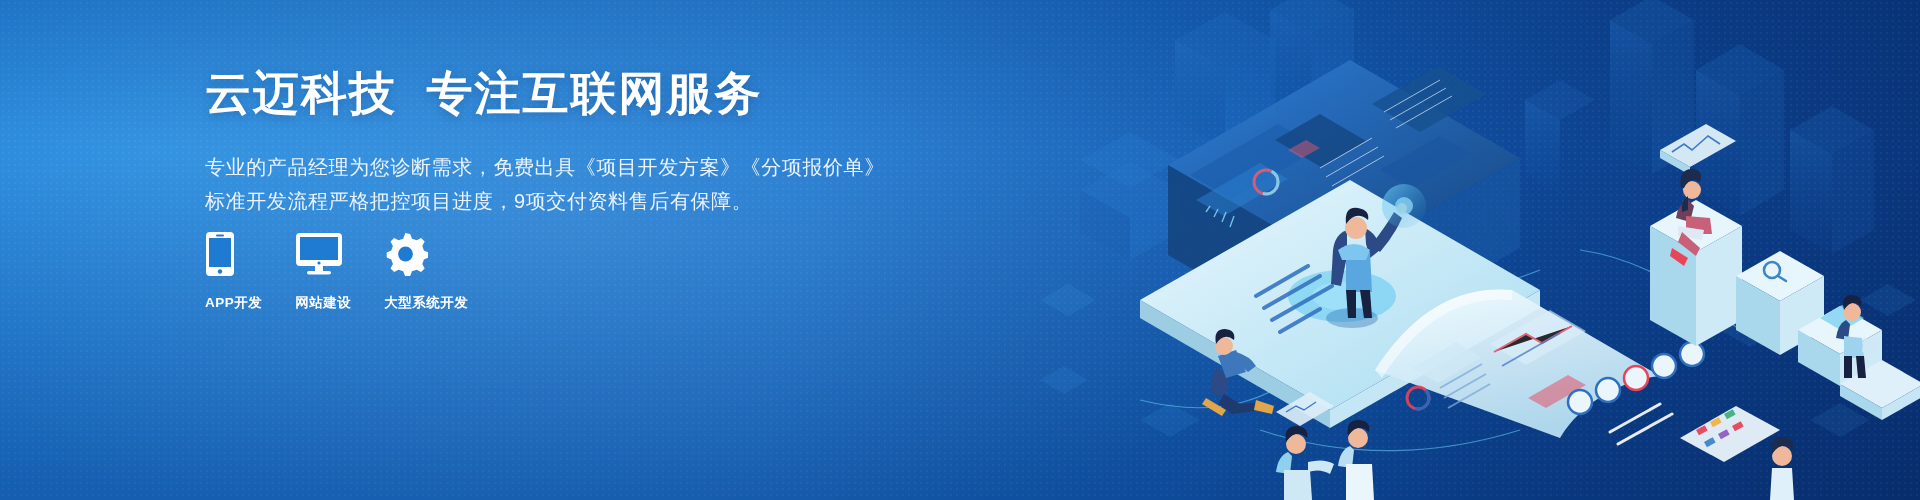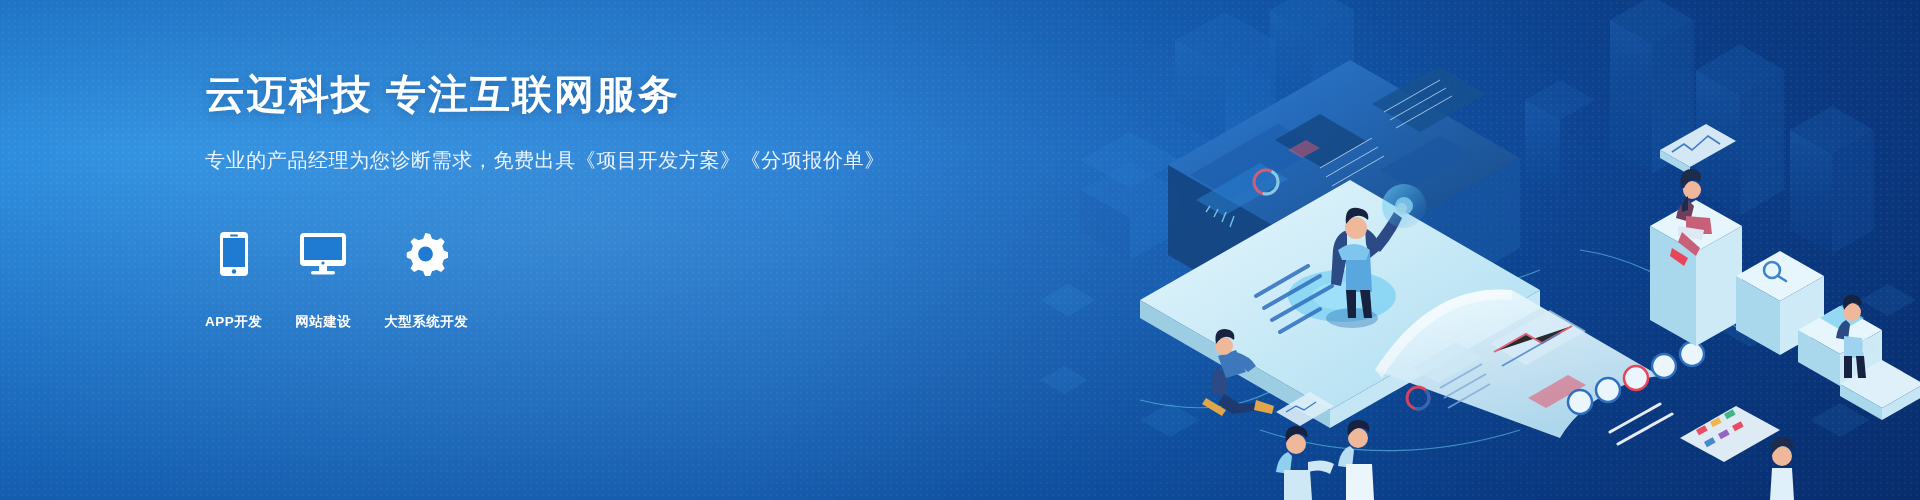--- a/index.html
+++ b/index.html
@@ -34,47 +34,47 @@
     position:absolute;inset:0;
     background-image:radial-gradient(rgba(255,255,255,0.07) 1px, rgba(255,255,255,0) 1px);
     background-size:6px 6px;
     opacity:.7;pointer-events:none;
   }
 
   
   .copy{position:absolute;left:205px;top:72px;width:720px;}
   .headline{
     color:#ffffff;
-    font-size:40px;
+    font-size:46px;
     font-weight:bold;
     letter-spacing:2px;
     line-height:1.12;
     margin:0 0 26px 0;
     white-space:nowrap;
     text-shadow:0 2px 10px rgba(0,30,80,.25);
+    font-family:Liberation Mono, monospace;
   }
   .sub{
     color:#eaf3ff;
     font-size:20px;
     line-height:1.72;
     letter-spacing:.6px;
     margin:0;
     white-space:nowrap;
     font-weight:400;
   }
 
   
   .services{
     position:absolute;left:205px;top:228px;
     display:flex;align-items:flex-start;
   }
   .service{
-    display:flex;flex-direction:column;align-items:center;
+    display:flex;flex-direction:column;align-items:flex-start;
     margin-right:33px;
-    gap:19px;
   }
   .service:last-child{margin-right:1px;}
   .svc-icon{
     height:52px;display:flex;align-items:center;justify-content:center;
     margin-bottom:14px;
   }
   .svc-icon svg{display:block;fill:#ffffff;}
   .svc-label{
     color:#ffffff;font-size:13.5px;font-weight:bold;letter-spacing:.5px;white-space:nowrap;
   }
@@ -368,20 +368,21 @@
         </g>
       </g>
 
       <circle cx="384" cy="206" r="22" fill="url(#glow)" opacity=".75"></circle>
     </svg>
   </div>
 
   <div class="copy">
     <h1 class="headline">云迈科技 专注互联网服务</h1>
     <p class="sub">专业的产品经理为您诊断需求，免费出具《项目开发方案》《分项报价单》</p>
+    <p class="sub">标准开发流程严格把控项目进度，9项交付资料售后有保障。</p>
   </div>
 
   <div class="services">
 
     <div class="service">
       <span class="svc-icon">
         <svg width="30" height="46" viewBox="0 0 30 46">
           <rect x="1" y="1" width="28" height="44" rx="4" ry="4" fill="#fff"></rect>
           <rect x="4" y="7" width="22" height="29" fill="#1f7ad2"></rect>
           <rect x="11" y="3.4" width="8" height="2" rx="1" fill="#1f7ad2"></rect>

